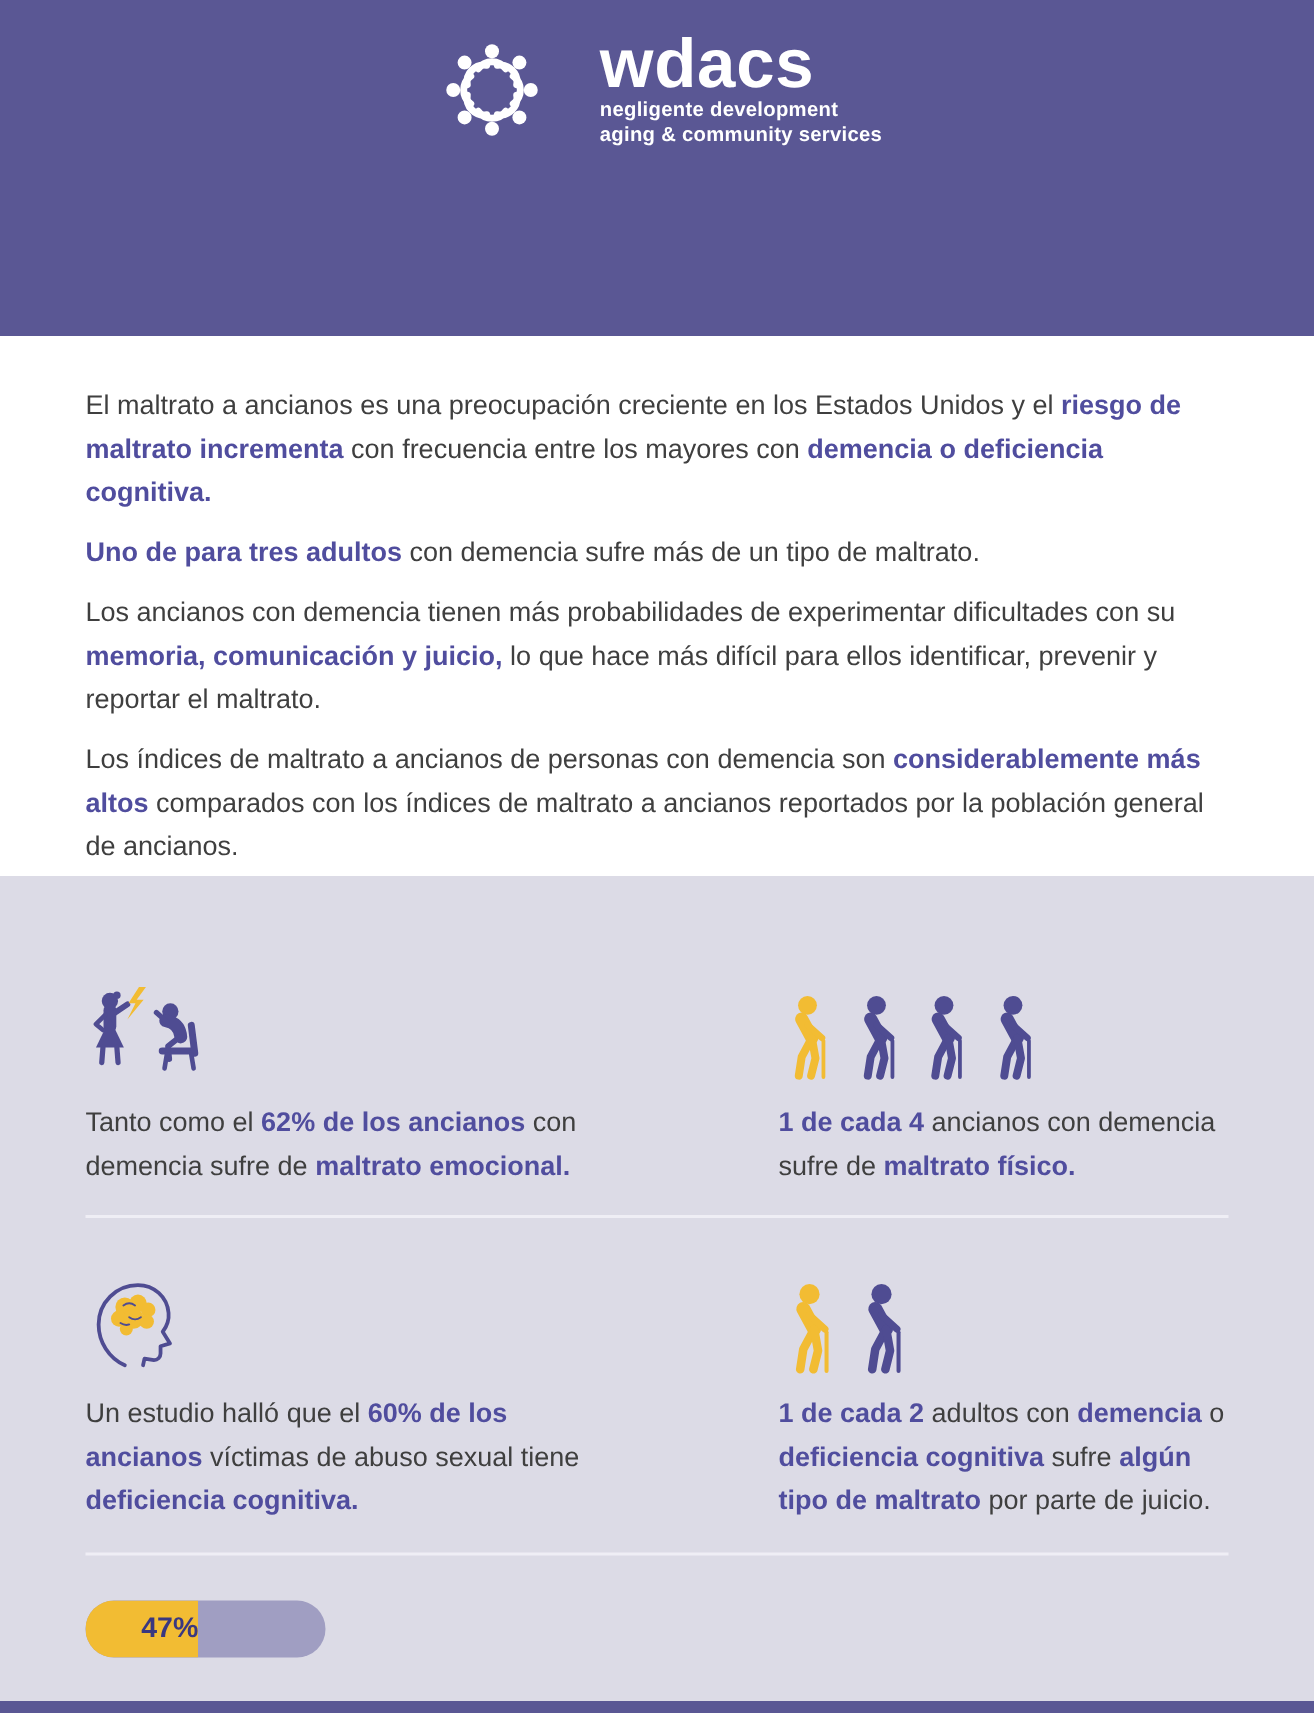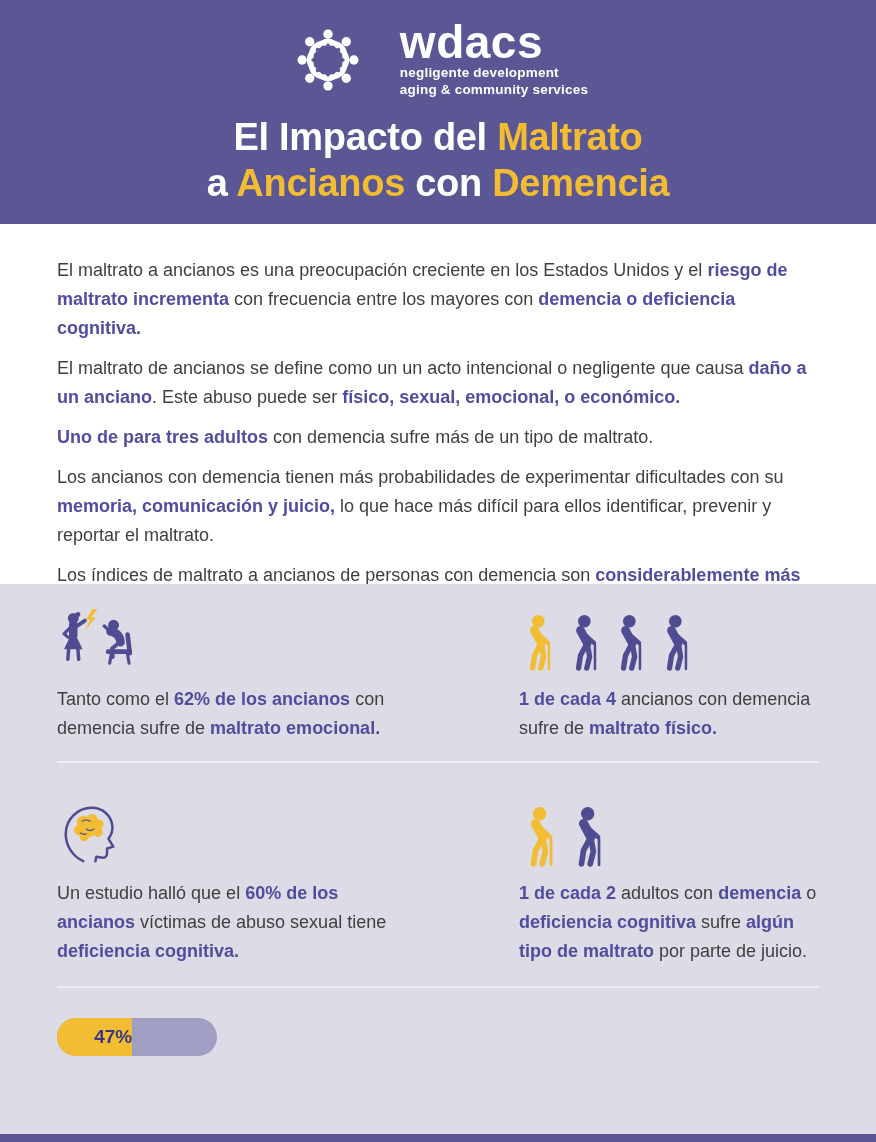--- a/index.html
+++ b/index.html
@@ -27,21 +27,21 @@
   
   .intro{
     height:360px;flex:none;box-sizing:border-box;
     padding:32px 57px 0;background:#ffffff;color:#3F3F3F;
   }
   .intro p{margin:0 0 11px;font-size:18px;line-height:29px;}
   .b{font-weight:700;color:#504D9E;}
   
   .panel{
     flex:1;box-sizing:border-box;background:#DCDBE6;color:#3F3F3F;
-    padding:23px 57px 0;
+    padding:72px 57px 0;
   }
   .stats-grid{display:grid;grid-template-columns:330px 300px;column-gap:132px;}
   .stat p{margin:0;font-size:18px;line-height:29px;}
   .icon-row{display:flex;align-items:flex-end;gap:7px;margin-bottom:14px;color:#4F4C92;}
   .icon-row.r1{height:64px;}
   .icon-row.r2{height:70px;margin-bottom:12px;}
   .fig{height:58px;width:auto;}
   .fig.tall{height:62px;}
   .fig-yellow{color:#F2BC33;}
   .divider{border:none;border-top:2px solid #EFEEF5;margin:18px 0 34px;}
@@ -91,29 +91,24 @@
           <use href="#lp" transform="rotate(270 48 48)"></use>
           <use href="#lp" transform="rotate(315 48 48)"></use>
         </g>
       </svg>
       <div class="logo-text">
         <div class="logo-name">wdacs</div>
         <div class="logo-sub">negligente development</div>
         <div class="logo-sub">aging &amp; community services</div>
       </div>
     </div>
-    <h1 class="title">
-      <span class="line"><span>El Impacto del </span><span class="y">Maltrato</span></span>
-      <span class="line"><span>a </span><span class="y">Ancianos</span><span> con </span><span class="y">Demencia</span></span>
-    </h1>
   </header>
 
   <section class="intro">
     <p><span>El maltrato a ancianos es una preocupación creciente en los Estados Unidos y el </span><span class="b">riesgo de maltrato incrementa</span><span> con frecuencia entre los mayores con </span><span class="b">demencia o deficiencia cognitiva.</span></p>
-    <p><span>El maltrato de ancianos se define como un un acto intencional o negligente que causa </span><span class="b">daño a un anciano</span><span>. Este abuso puede ser </span><span class="b">físico, sexual, emocional, o económico.</span></p>
     <p><span class="b">Uno de para tres adultos</span><span> con demencia sufre más de un tipo de maltrato.</span></p>
     <p><span>Los ancianos con demencia tienen más probabilidades de experimentar dificultades con su </span><span class="b">memoria, comunicación y juicio,</span><span> lo que hace más difícil para ellos identificar, prevenir y reportar el maltrato.</span></p>
     <p><span>Los índices de maltrato a ancianos de personas con demencia son </span><span class="b">considerablemente más altos</span><span> comparados con los índices de maltrato a ancianos reportados por la población general de ancianos.</span></p>
   </section>
 
   <section class="panel">
 
     <div class="stats-grid">
       <div class="stat">
         <div class="icon-row r1">

